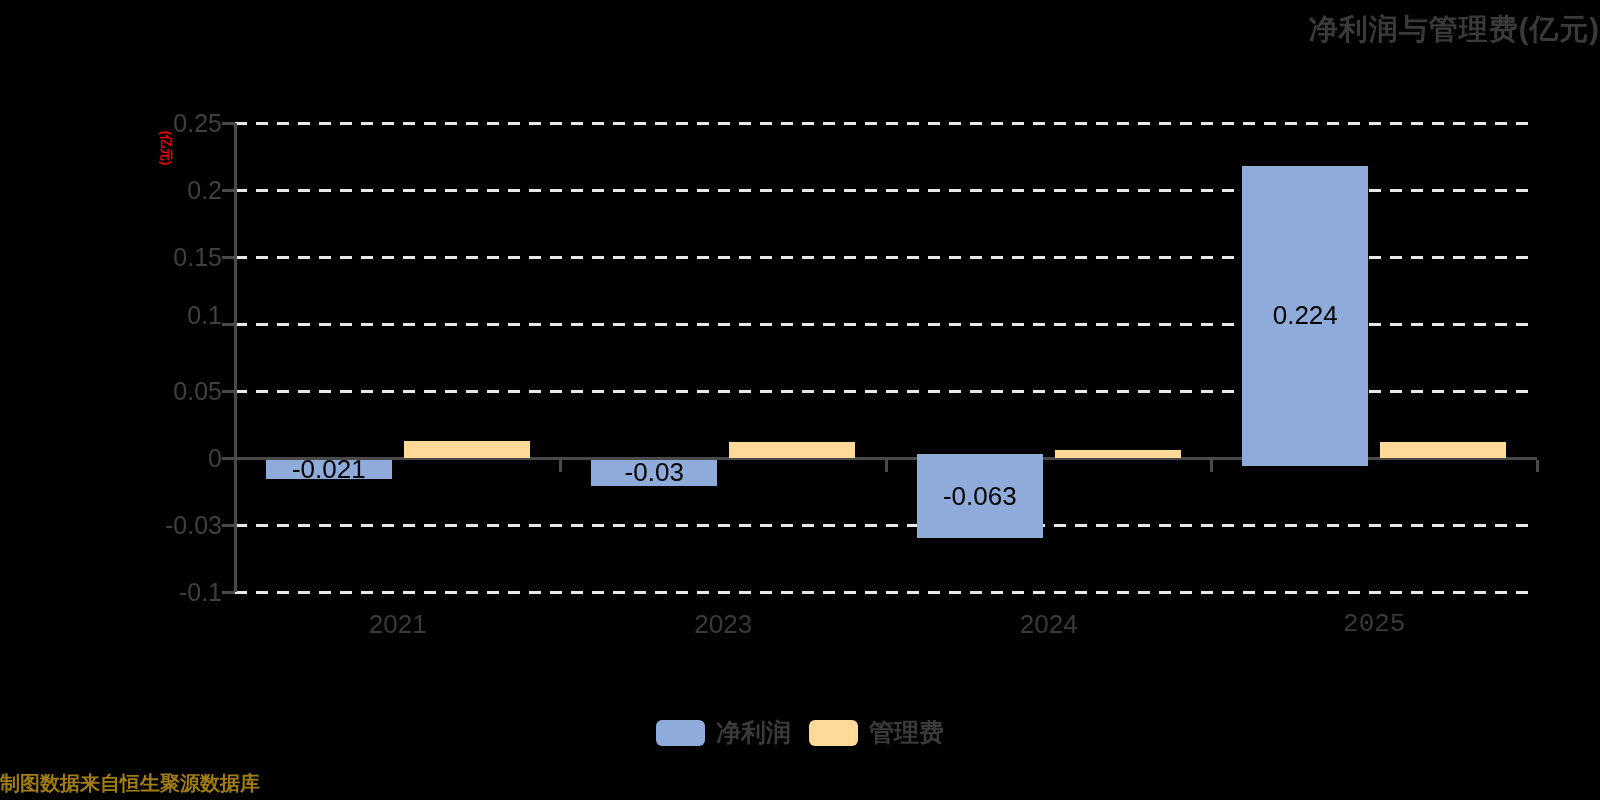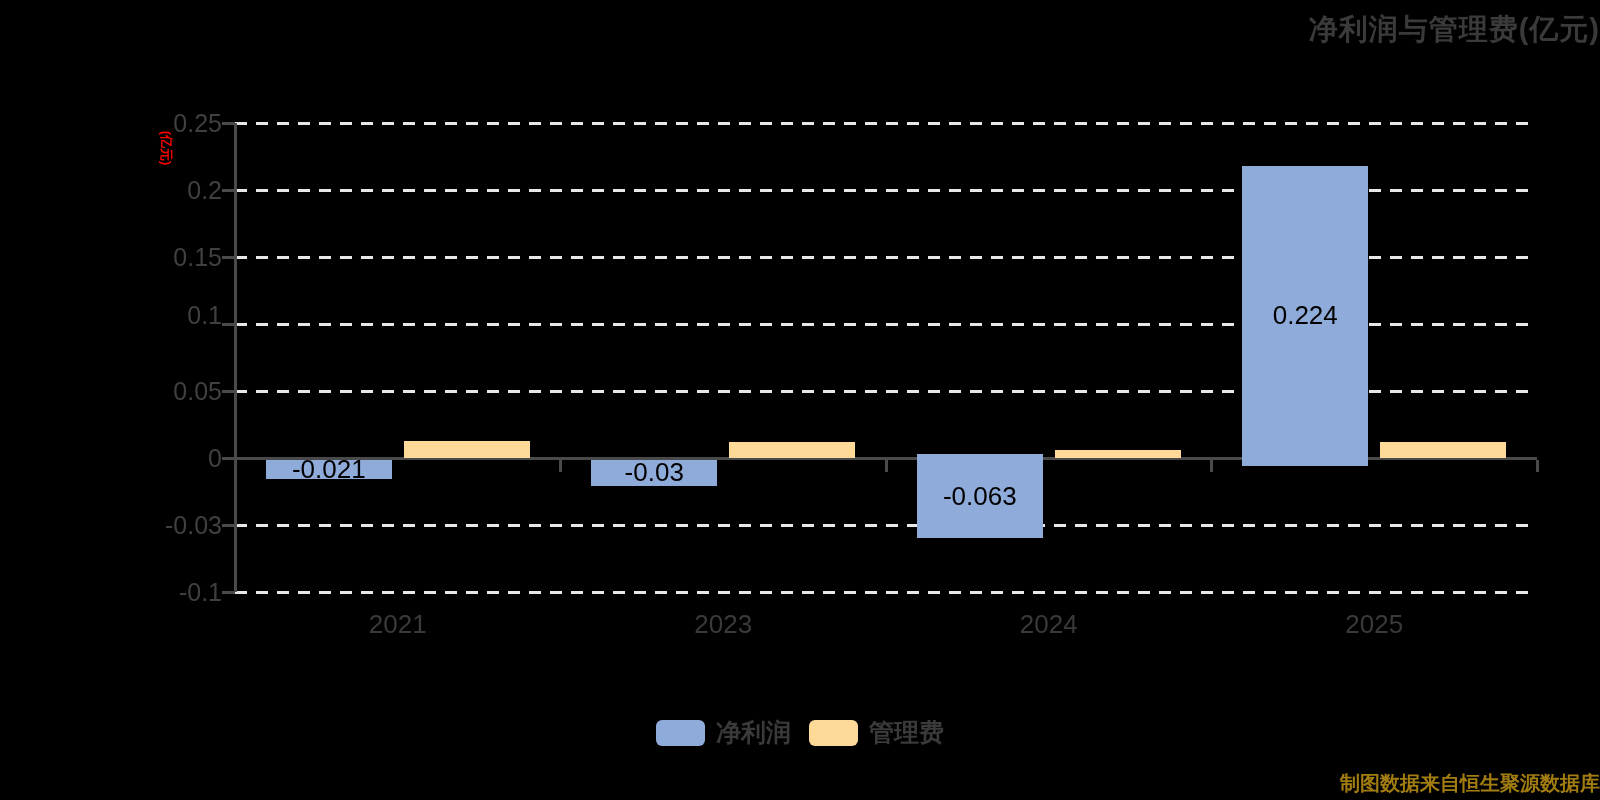--- a/index.html
+++ b/index.html
@@ -117,21 +117,21 @@
   .legend-label {
     font-size: 25px;
     font-weight: 700;
     color: #3a3a3a;
   }
   .source-note {
     position: absolute;
     top: 770px;
     left: 0;
     width: 1600px;
-    text-align: right;
+    text-align: left;
     font-size: 20px;
     font-weight: 700;
     color: #a17c11;
   }
 </style>
 </head>
 <body>
 
 <div id="stage">
   <div class="chart-title">净利润与管理费(亿元)</div>
@@ -179,21 +179,21 @@
       <div class="bar" style="left: 1242.25px; top: 157.84px; width: 126px; height: 300.16px; background: rgb(143, 171, 217); margin-top: 8px;">
         <span class="bar-label">0.224</span>
       </div>
       <div class="bar" style="left: 403.75px; top: 440.58px; width: 126px; height: 17.42px; background: rgb(254, 217, 152);"></div>
       <div class="bar" style="left: 729.25px; top: 441.92px; width: 126px; height: 16.08px; background: rgb(254, 217, 152);"></div>
       <div class="bar" style="left: 1054.75px; top: 449.96px; width: 126px; height: 8.04px; background: rgb(254, 217, 152);"></div>
       <div class="bar" style="left: 1380.25px; top: 441.92px; width: 126px; height: 16.08px; background: rgb(254, 217, 152);"></div>
       <div class="x-axis-label" style="left: 297.75px; top: 611px;">2021</div>
       <div class="x-axis-label" style="left: 623.25px; top: 611px;">2023</div>
       <div class="x-axis-label" style="left: 948.75px; top: 611px;">2024</div>
-      <div class="x-axis-label" style="left: 1274.25px; top: 611px;">2025</div>
+      <div class="x-axis-label" style="left: 1274.25px; top: 611px; font-family: Liberation Mono, monospace;">2025</div>
     </div>
   <div class="legend" id="legend">
       <div class="legend-item">
         <div class="legend-swatch" style="background: rgb(143, 171, 217);"></div>
         <span class="legend-label">净利润</span>
       </div>
       <div class="legend-item">
         <div class="legend-swatch" style="background: rgb(254, 217, 152);"></div>
         <span class="legend-label">管理费</span>
       </div>

